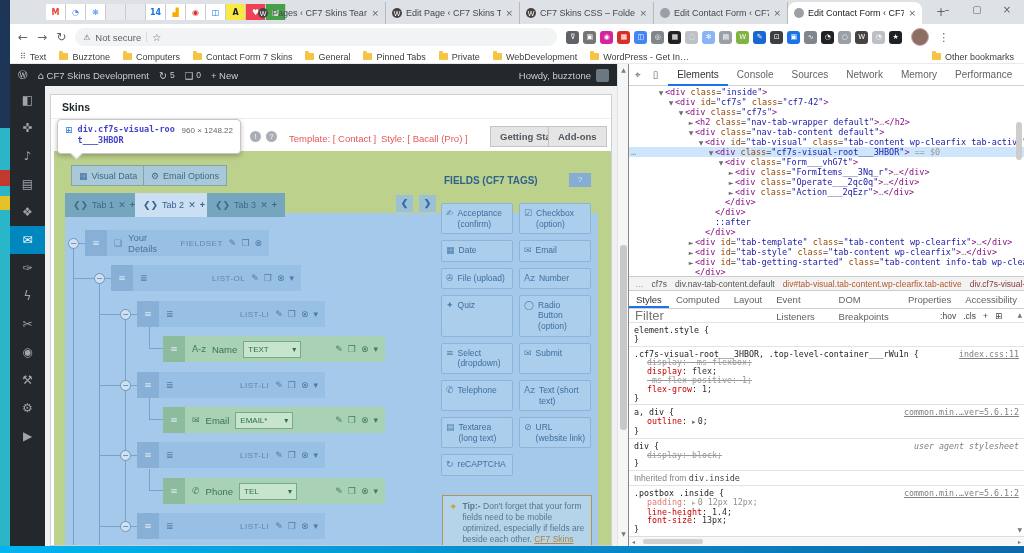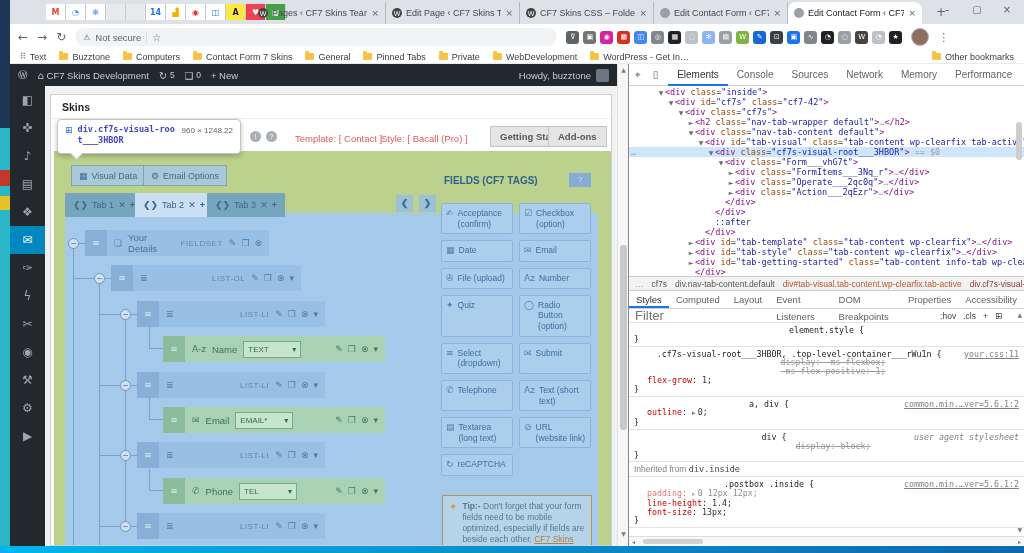--- a/index.html
+++ b/index.html
@@ -195,27 +195,27 @@
 
   .dt-filter { position:absolute; left:0; top:245px; width:100%; height:14px; border-bottom:1px solid #e3e3e3;
                display:flex; align-items:center; padding:0 6px; }
   .dt-filter input { border:none; outline:none; font-size:13px; color:#999; width:120px;
                      font-family:"Liberation Sans",sans-serif; background:transparent; }
   .dt-toggles { margin-left:auto; display:flex; gap:7px; font-size:8.5px; color:#444; padding-right:16px; }
 
   .dt-styles { position:absolute; left:0; top:259px; width:100%; height:213px; overflow:hidden;
                font-family:"DejaVu Sans Mono", monospace; font-size:8.3px; line-height:8.8px; color:#222; }
   .sec { padding:3px 5px 2px; border-bottom:1px solid #e3e3e3; }
-  .sel-line { display:flex;text-align:center; }
+  .sel-line { display:flex; }
   .sel-text { flex:1; }
   .rule-link { color:#808080; text-decoration:underline; white-space:nowrap; }
   .rule-link.ua { text-decoration:none; font-style:italic; }
   .prop { padding-left:13px; }
   .pn { color:#c80000; } .pv { color:#303030; }
-  .struck { color:#999; text-decoration:line-through;text-align:center; }
+  .struck { color:#999; text-decoration:line-through; }
   .struck .pn, .struck .pv { color:#999; }
   .dim { opacity:.55; }
   .parrow { color:#777; font-size:7px; }
   .inh { padding:3px 5px 2px; border-bottom:1px solid #e3e3e3; color:#808080;
          font-family:"Liberation Sans",sans-serif; font-size:8.5px; }
   .inh .mono { color:#444; }
   .dt-hscroll { position:absolute; left:0; top:472px; width:100%; height:9px; background:#f7f7f7;
                 border-top:1px solid #ddd; }
   .h-thumb { position:absolute; left:14px; top:2px; width:60px; height:5px; background:#d0d0d0; border-radius:2px; }
   .h-arrow { position:absolute; top:0; font-size:6px; color:#777; line-height:9px; }
@@ -425,21 +425,21 @@
           </div>
         </div>
 
       <div class="wp-content">
         <div class="postbox">
           <div class="postbox-header">Skins</div>
 
           <span class="navrow-fragment">le</span>
           <span class="navrow-badge" style="left:199px">!</span>
           <span class="navrow-badge" style="left:215px">?</span>
-          <span class="red-label" style="left:244px">Template: [ Contact ]</span>
+          <span class="red-label" style="left:238px">Template: [ Contact ]</span>
           <span class="red-label" style="left:330px">Style: [ Bacall (Pro) ]</span>
           <span class="navtab-btn" style="left:439px">Getting Started</span>
           <span class="navtab-btn" style="left:497px">Add-ons</span>
 
           <div class="tooltip">
             <span class="tt-icon g">⊞</span>
             <span class="tt-sel mono">div.cf7s-visual-root___3HBOR</span>
             <span class="tt-size">960 × 1248.22</span>
           </div>
 
@@ -790,23 +790,24 @@
     <div class="dt-styles" id="dt-styles">
         <div class="sec">
           <div class="sel-line">
             <span class="sel-text">element.style {</span>
           </div>
           <div>}</div>
         </div>
         <div class="sec">
           <div class="sel-line">
             <span class="sel-text">.cf7s-visual-root___3HBOR, .top-level-container___rWu1n {</span>
-            <a class="rule-link">your.css:11</a>
+            <a class="rule-link">index.css:11</a>
           </div>
           <div class="prop struck"><span class="pn">display</span>: <span class="pv">-ms-flexbox</span>;</div>
+          <div class="prop"><span class="pn">display</span>: <span class="pv">flex</span>;</div>
           <div class="prop struck"><span class="pn">-ms-flex-positive</span>: <span class="pv">1</span>;</div>
           <div class="prop"><span class="pn">flex-grow</span>: <span class="pv">1</span>;</div>
           <div>}</div>
         </div>
         <div class="sec">
           <div class="sel-line">
             <span class="sel-text">a, div {</span>
             <a class="rule-link">common.min.…ver=5.6.1:2</a>
           </div>
           <div class="prop"><span class="pn">outline</span>: <span class="parrow g">▸ </span><span class="pv">0</span>;</div>

